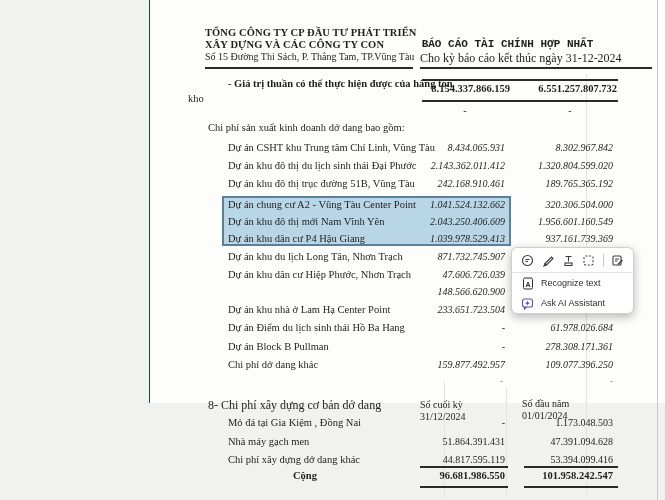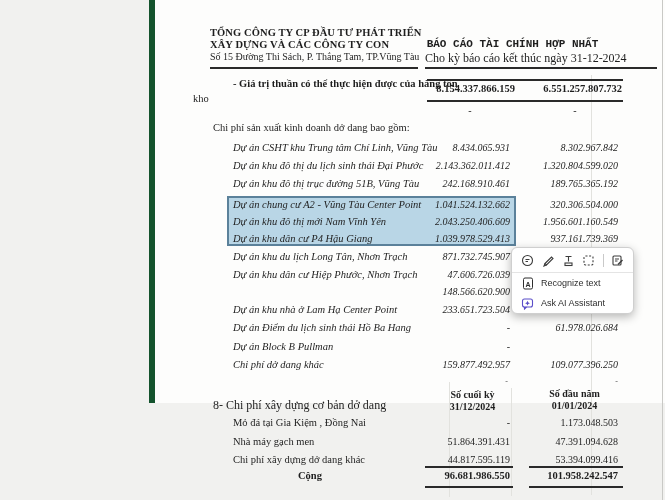--- a/index.html
+++ b/index.html
@@ -1,49 +1,49 @@
 <!DOCTYPE html>
 <html><head>
 <meta charset="utf-8">
 <style>
   * { margin:0; padding:0; box-sizing:border-box; }
   html,body { width:665px; height:500px; overflow:hidden; }
   body { position:relative; background:#f1f1ef; font-family:"Liberation Serif","DejaVu Serif",serif; color:#1e1e1e; }
 
   .page { position:absolute; left:149px; top:0; width:516px; height:403px;
-          background:#fdfdfc; border-left:6px solid #14532d; }
+          background:#fdfdfc; border-left:1px solid #14532d; }
 
   
   .vline { position:absolute; width:1px; background:#e2e2de; }
   .page-edge { position:absolute; width:1px; background:#c9c9c6; }
 
   .abs { position:absolute; white-space:nowrap; }
 
   
   .co { font-weight:bold; font-size:10.5px; letter-spacing:.1px; }
   .addr { font-size:10px; }
   .rtitle { font-weight:bold; font-size:11px; text-align:center; width:175px; }
   .rperiod { font-size:12px; text-align:center; width:175px; }
   .hrule { position:absolute; height:1.5px; background:#2a2a2a; }
   .hrule2 { position:absolute; height:2px; background:#2a2a2a; }
 
   
   .wrow { position:absolute; left:0; width:516px; height:15px; font-size:10.5px; }
-  .wrow .nm { position:absolute; left:78px; font-style:italic; }
+  .wrow .nm { position:absolute; left:78px; }
   .wrow .v1 { position:absolute; left:180px; width:175px; text-align:right; font-style:italic; font-size:10px; }
   .wrow .v2 { position:absolute; left:330px; width:133px; text-align:right; font-style:italic; font-size:10px; }
   .upright .nm, .upright .v1, .upright .v2 { font-style:normal; }
   .bold { font-weight:bold; }
 
   .nrv-val { font-weight:bold; font-size:10.5px; text-align:right; }
   .dash { font-size:10px; text-align:center; width:20px; }
   .microdash { font-size:8px; color:#555; text-align:right; }
 
   .sec-title { font-weight:normal; font-size:12px; }
-  .colhead { font-weight:bold; font-size:10px; text-align:center; width:95px; line-height:12px; }
+  .colhead { font-weight:normal; font-size:10px; text-align:left; width:95px; line-height:12px;margin-top:10px; }
 
   
   .sel { position:absolute; left:72px; top:196px; width:289px; height:50px;
          background:#aed0e3; border:2px solid #3f6c8a; opacity:.85; z-index:1; }
   .textlayer { position:relative; z-index:2; }
 
   
   .popup { position:absolute; left:511px; top:247px; width:123px; z-index:10;
            background:#ffffff; border:1px solid #cfcfcf; border-radius:6px;
            box-shadow:0 3px 10px rgba(0,0,0,.28);
@@ -141,20 +141,21 @@
       <span class="v2"></span>
     </div>
     <div class="wrow" style="top:322px;">
       <span class="nm">Dự án Điểm du lịch sinh thái Hồ Ba Hang</span>
       <span class="v1">-</span>
       <span class="v2">61.978.026.684</span>
     </div>
     <div class="wrow" style="top:341px;">
       <span class="nm">Dự án Block B Pullman</span>
       <span class="v1">-</span>
+      <span class="v2">278.308.171.361</span>
     </div>
     <div class="wrow" style="top:359px;">
       <span class="nm">Chi phí dở dang khác</span>
       <span class="v1">159.877.492.957</span>
       <span class="v2">109.077.396.250</span>
     </div>
 
     <div class="abs microdash" style="left:300px; top:377px; width:53px;">-</div>
     <div class="abs microdash" style="left:410px; top:377px; width:53px;">-</div>
 

